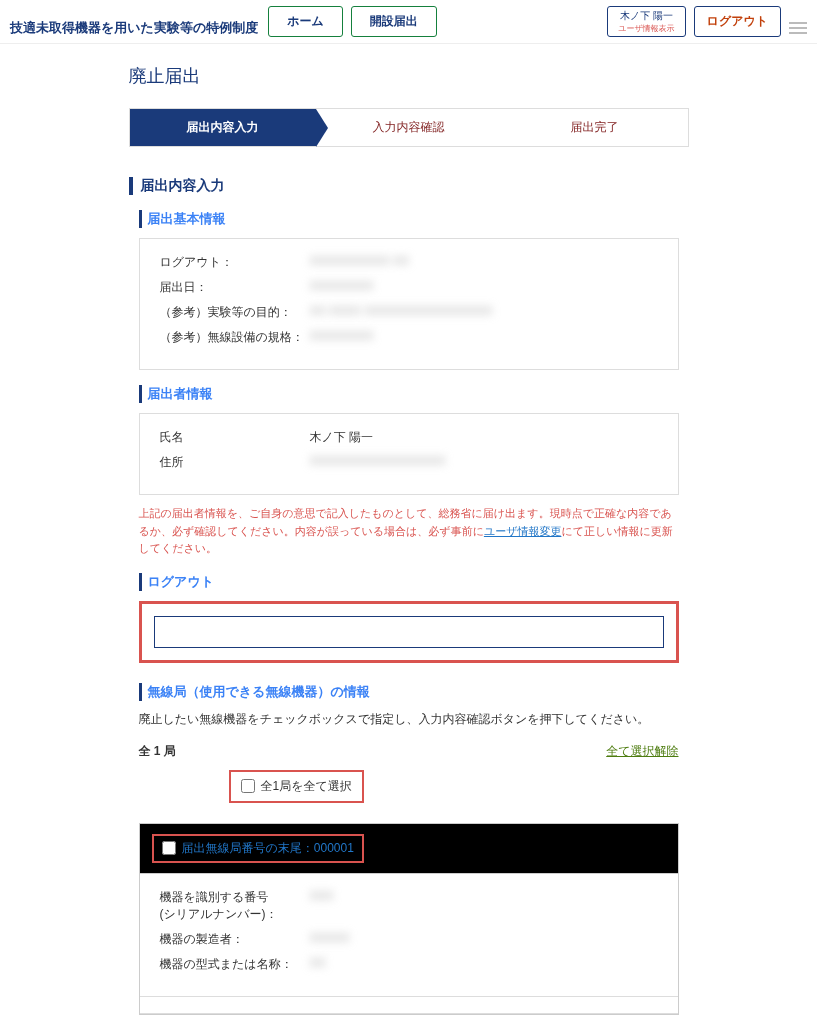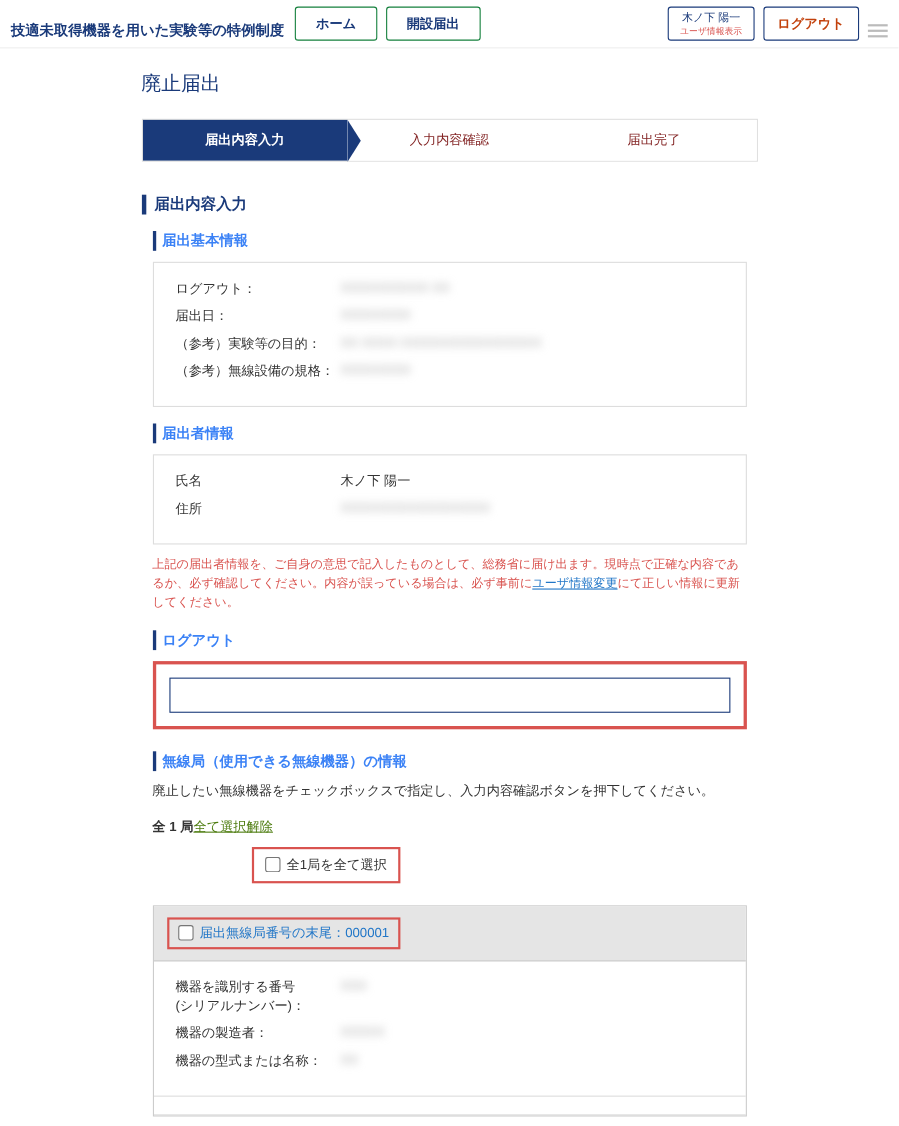--- a/index.html
+++ b/index.html
@@ -33,31 +33,31 @@
     .info-link { color: #2176c7; }
     .blur { filter: blur(4px); color: #aaa; user-select: none; }
     
     .notice-text { color: #d9534f; font-size: 11px; line-height: 1.6; margin: 0 10px 15px; }
     .notice-text a { color: #2176c7; text-decoration: underline; }
     
     .date-frame { border: 3px solid #d9534f; padding: 12px; margin: 0 10px 20px; }
     .date-input { width: 100%; border: 1px solid #1a3a7a; padding: 8px; font-size: 12px; }
     
     .instruction { font-size: 12px; margin: 0 10px 15px; }
-    .count-row { display: flex; justify-content: flex-start; align-items: center; margin: 0 10px 10px; }
+    .count-row { display: flex; justify-content: space-between; align-items: center; margin: 0 10px 10px; }
     .count-label { font-weight: bold; font-size: 12px; }
     .clear-link { color: #4d7c0f; text-decoration: underline; font-size: 12px; cursor: pointer; }
     
     .select-all-frame { border: 2px solid #d9534f; padding: 6px 10px; margin: 0 10px 10px 90px; display: inline-block; }
     .select-all-frame-wrap { margin: 0 10px 10px; }
     .checkbox-row { display: flex; align-items: center; }
     .checkbox-row input { margin-right: 6px; width: 14px; height: 14px; }
     
     .station-box { border: 1px solid #ccc; margin: 0 10px; }
-    .station-header { background: #e5e5e5; padding: 10px 12px; border-bottom: 1px solid #ccc; }
+    .station-header { background: #000000; padding: 10px 12px; border-bottom: 1px solid #ccc; }
     .station-header-frame { border: 2px solid #d9534f; display: inline-block; padding: 4px 8px; }
     .station-header-text { color: #2176c7; font-size: 12px; }
     .station-body { padding: 15px 20px; }
     
     .minimize-row { display: flex; justify-content: center; align-items: center; padding: 8px; border-top: 1px solid #ddd; border-bottom: 1px solid #ddd; color: #2176c7; font-size: 12px; cursor: pointer; position: relative; }
   </style>
 </head>
 <body>
 
 <div class="header">

